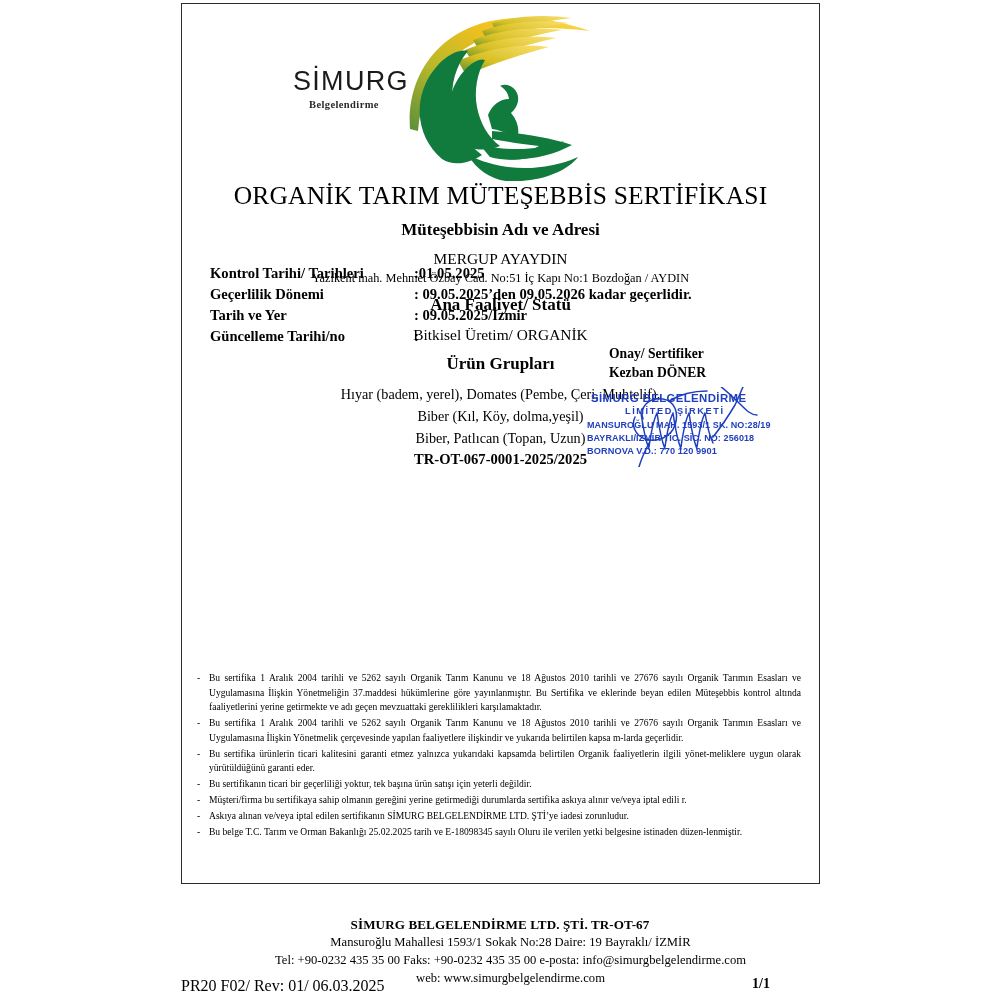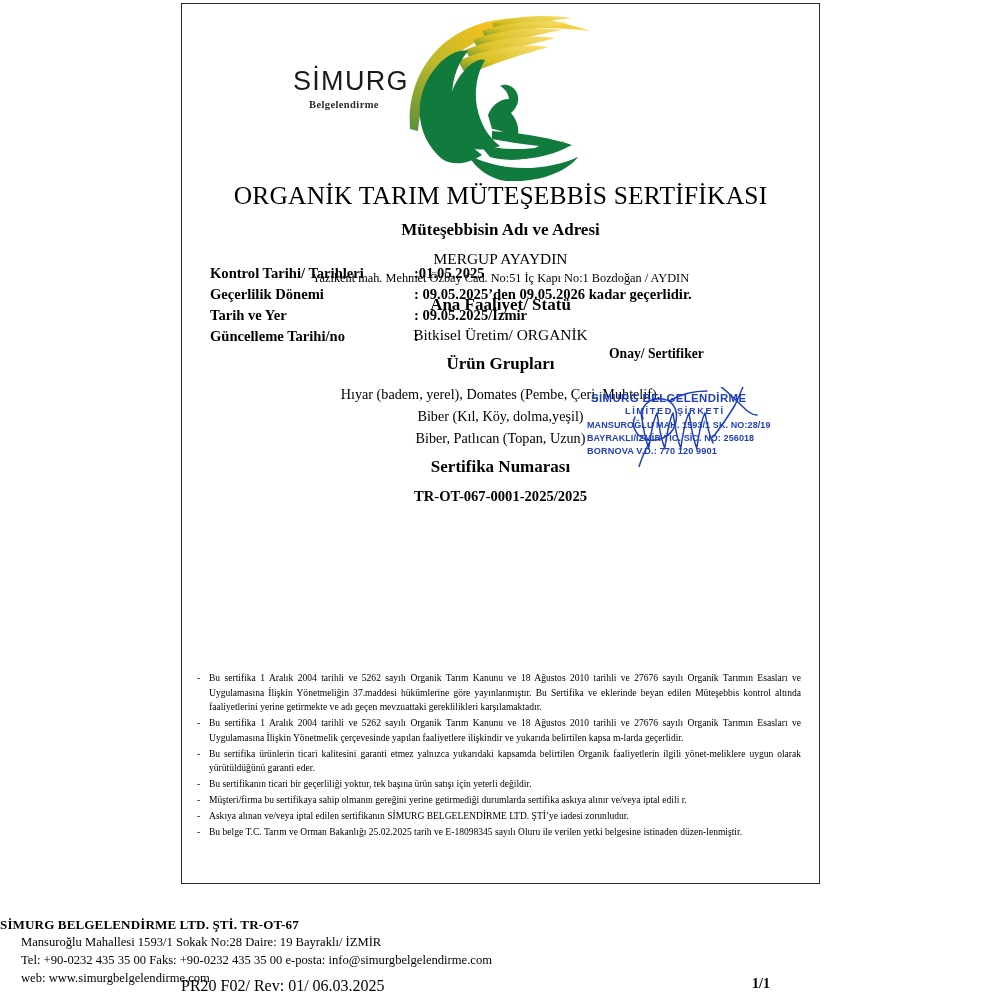--- a/index.html
+++ b/index.html
@@ -150,20 +150,21 @@
     text-align: justify;
     text-justify: inter-word;
   }
   .note-txt.nojust { text-align: left; }
 
   
   #footer {
     position: absolute;
     left: 0; right: 0;
     top: 916px;
+    text-align: center;
   }
   .f-b {
     font-size: 13.1px;
     font-weight: bold;
     line-height: 1.4;
     letter-spacing: 0.1px;
   }
   .f-r {
     font-size: 12.6px;
     font-weight: normal;
@@ -259,21 +260,20 @@
       <div class="doc-title">ORGANİK TARIM MÜTEŞEBBİS SERTİFİKASI</div>
       <div class="lbl-b">Müteşebbisin Adı ve Adresi</div>
       <div class="val-r">MERGUP AYAYDIN</div>
       <div class="addr-r">Yazıkent mah. Mehmet Özbay Cad. No:51 İç Kapı No:1 Bozdoğan / AYDIN</div>
       <div class="lbl-b">Ana Faaliyet/ Statü</div>
       <div class="val-r">Bitkisel Üretim/ ORGANİK</div>
       <div class="lbl-b">Ürün Grupları</div>
       <div class="prod-r">Hıyar (badem, yerel), Domates (Pembe, Çeri, Muhtelif),</div>
       <div class="prod-r">Biber (Kıl, Köy, dolma,yeşil)</div>
       <div class="prod-r">Biber, Patlıcan (Topan, Uzun)</div>
-      <div class="lbl-b">Sertifika Numarası</div>
       <div class="certno-b">TR-OT-067-0001-2025/2025</div>
     </div>
 
     <div id="dates">
       <div class="date-row">
         <span class="date-lbl">Kontrol Tarihi/ Tarihleri</span>
         <span class="date-val">:01.05.2025</span>
       </div>
       <div class="date-row">
         <span class="date-lbl">Geçerlilik Dönemi</span>
@@ -284,20 +284,21 @@
         <span class="date-val">: 09.05.2025/İzmir</span>
       </div>
       <div class="date-row">
         <span class="date-lbl">Güncelleme Tarihi/no</span>
         <span class="date-val">:</span>
       </div>
     </div>
 
     <div id="sign-block">
       <div class="sig-line">Onay/ Sertifiker</div>
+      <div class="sig-line">Kezban DÖNER</div>
     </div>
 
     <div id="stamp-wrap">
       <svg id="stamp-svg" width="215" height="80" viewBox="0 0 215 80">
         <g fill="#1f3fbe" font-family="'Liberation Sans',sans-serif" font-weight="bold">
           <text x="12" y="15" font-size="11.4" letter-spacing="0.4">SİMURG BELGELENDİRME</text>
           <text x="46" y="27" font-size="9.2" letter-spacing="1.6">LİMİTED ŞİRKETİ</text>
           <text x="8" y="41" font-size="9" letter-spacing="0.1">MANSUROĞLU MAH. 1593/1 SK. NO:28/19</text>
           <text x="8" y="54" font-size="9" letter-spacing="0.1">BAYRAKLI/İZMİR TİC. SİC. NO: 256018</text>
           <text x="8" y="67" font-size="9.2" letter-spacing="0.1">BORNOVA V.D.: 770 120 9901</text>

